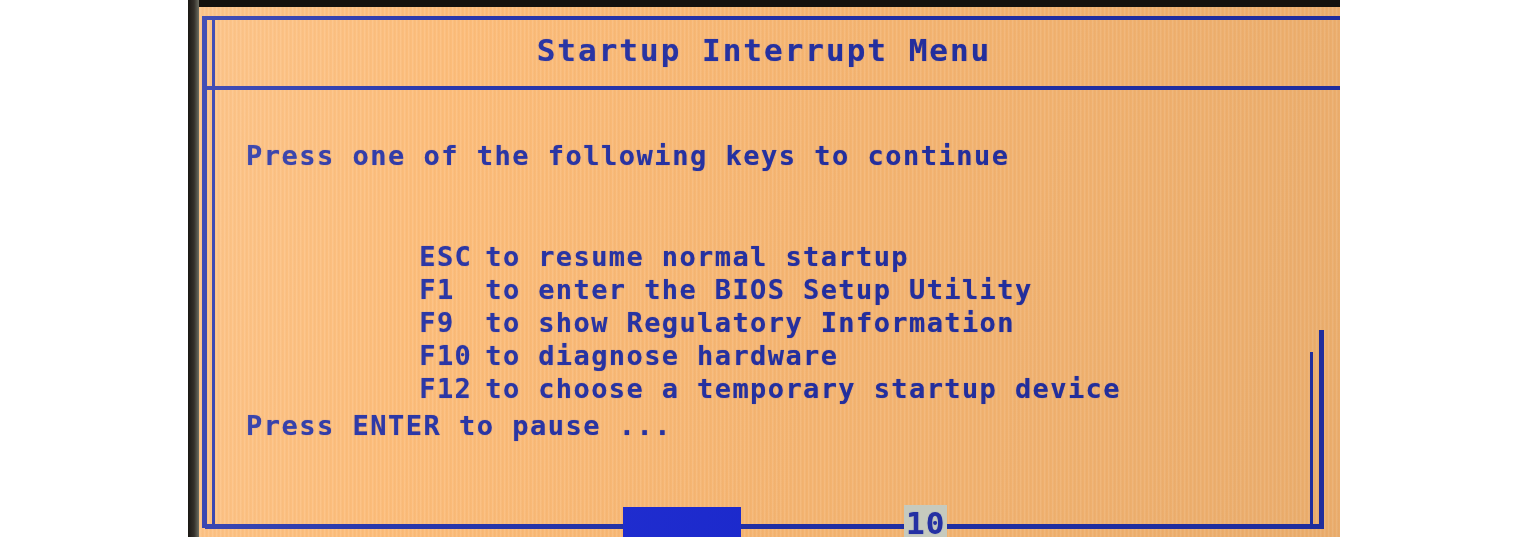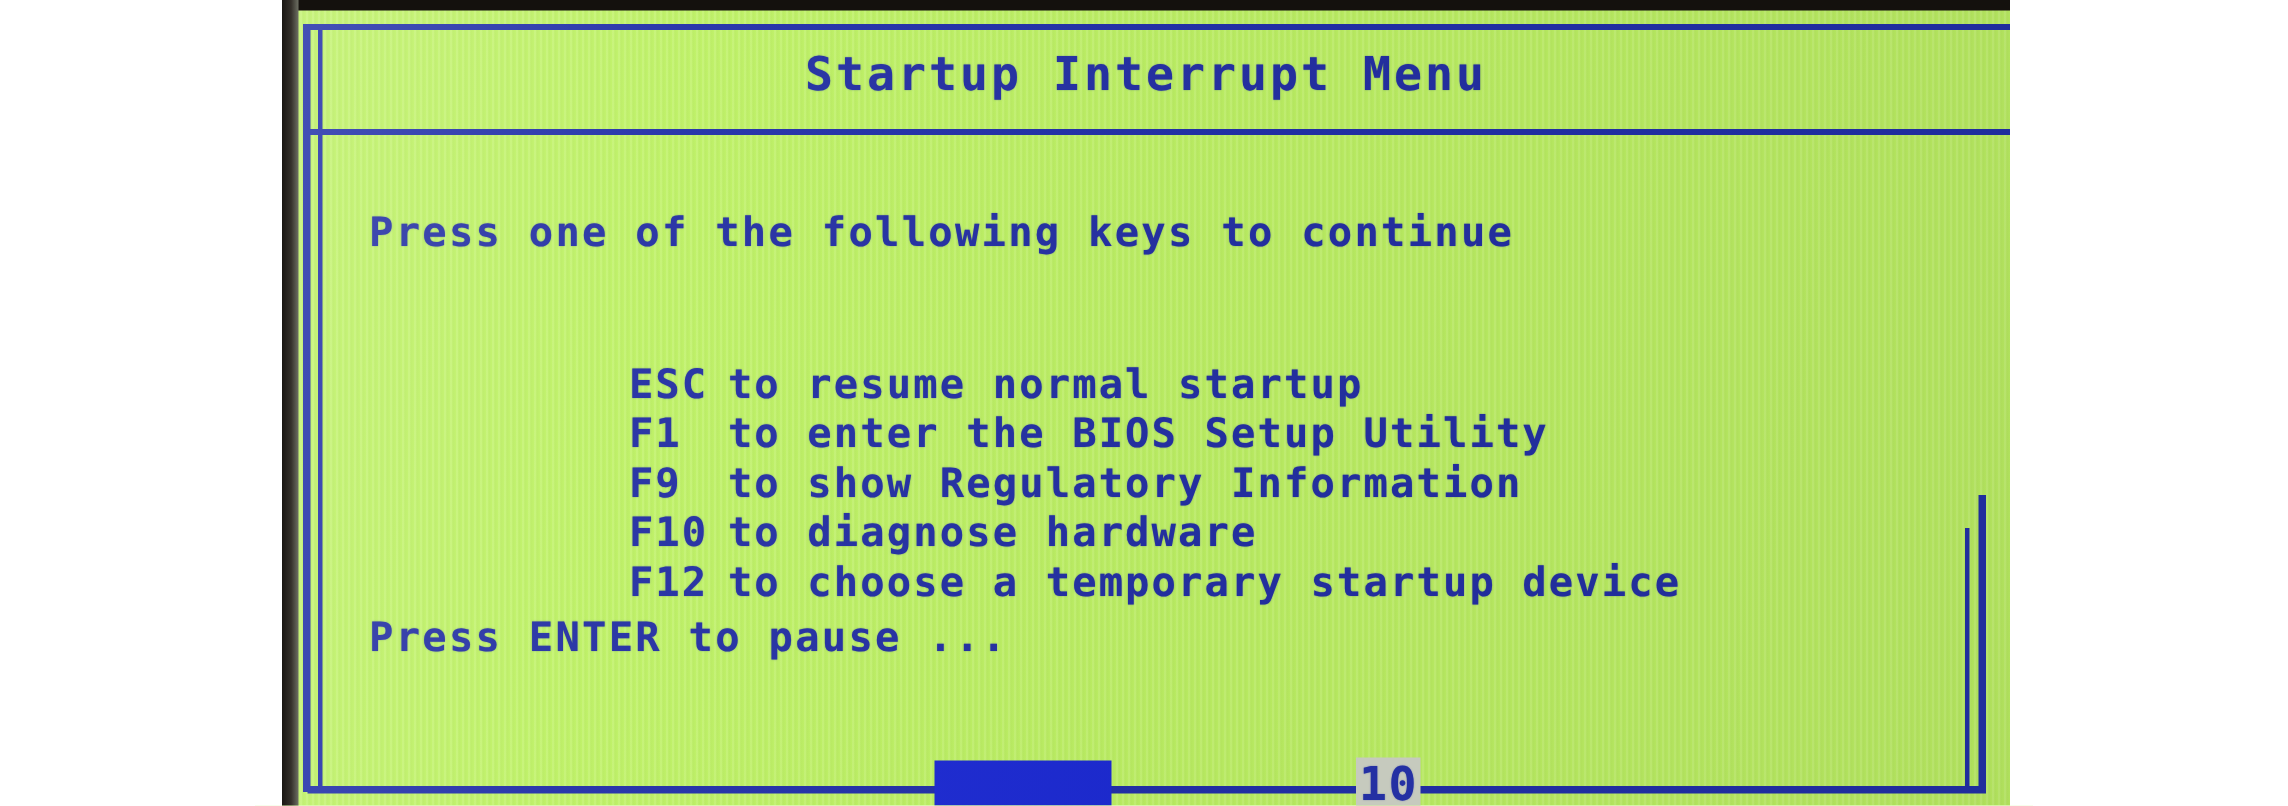--- a/index.html
+++ b/index.html
@@ -25,21 +25,21 @@
     background: #ffffff;
   }
 
   
   #bios-screen {
     position: absolute;
     left: 188px;
     top: 0px;
     width: 1152px;
     height: 537px;
-    background: #bef264;
+    background: #fdba74;
     overflow: hidden;
   }
 
   
   #panel-texture {
     position: absolute;
     inset: 0;
     background-image: repeating-linear-gradient(
         90deg,
         rgba(255,255,255,0.10) 0px,

